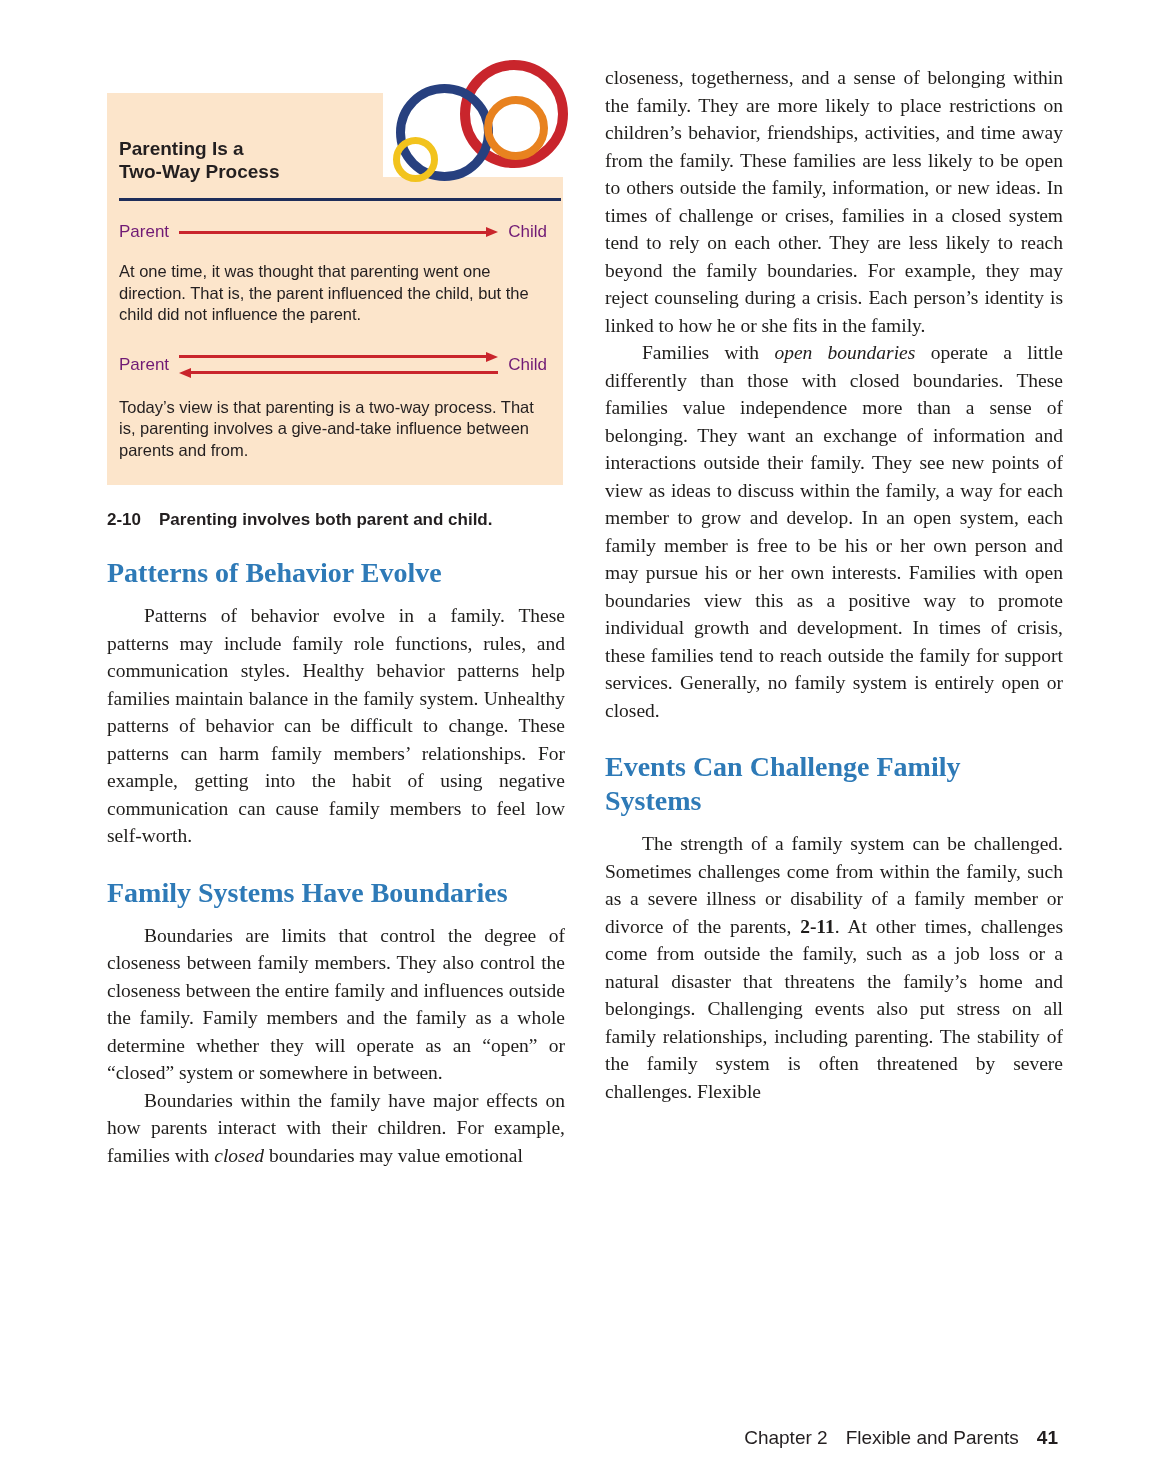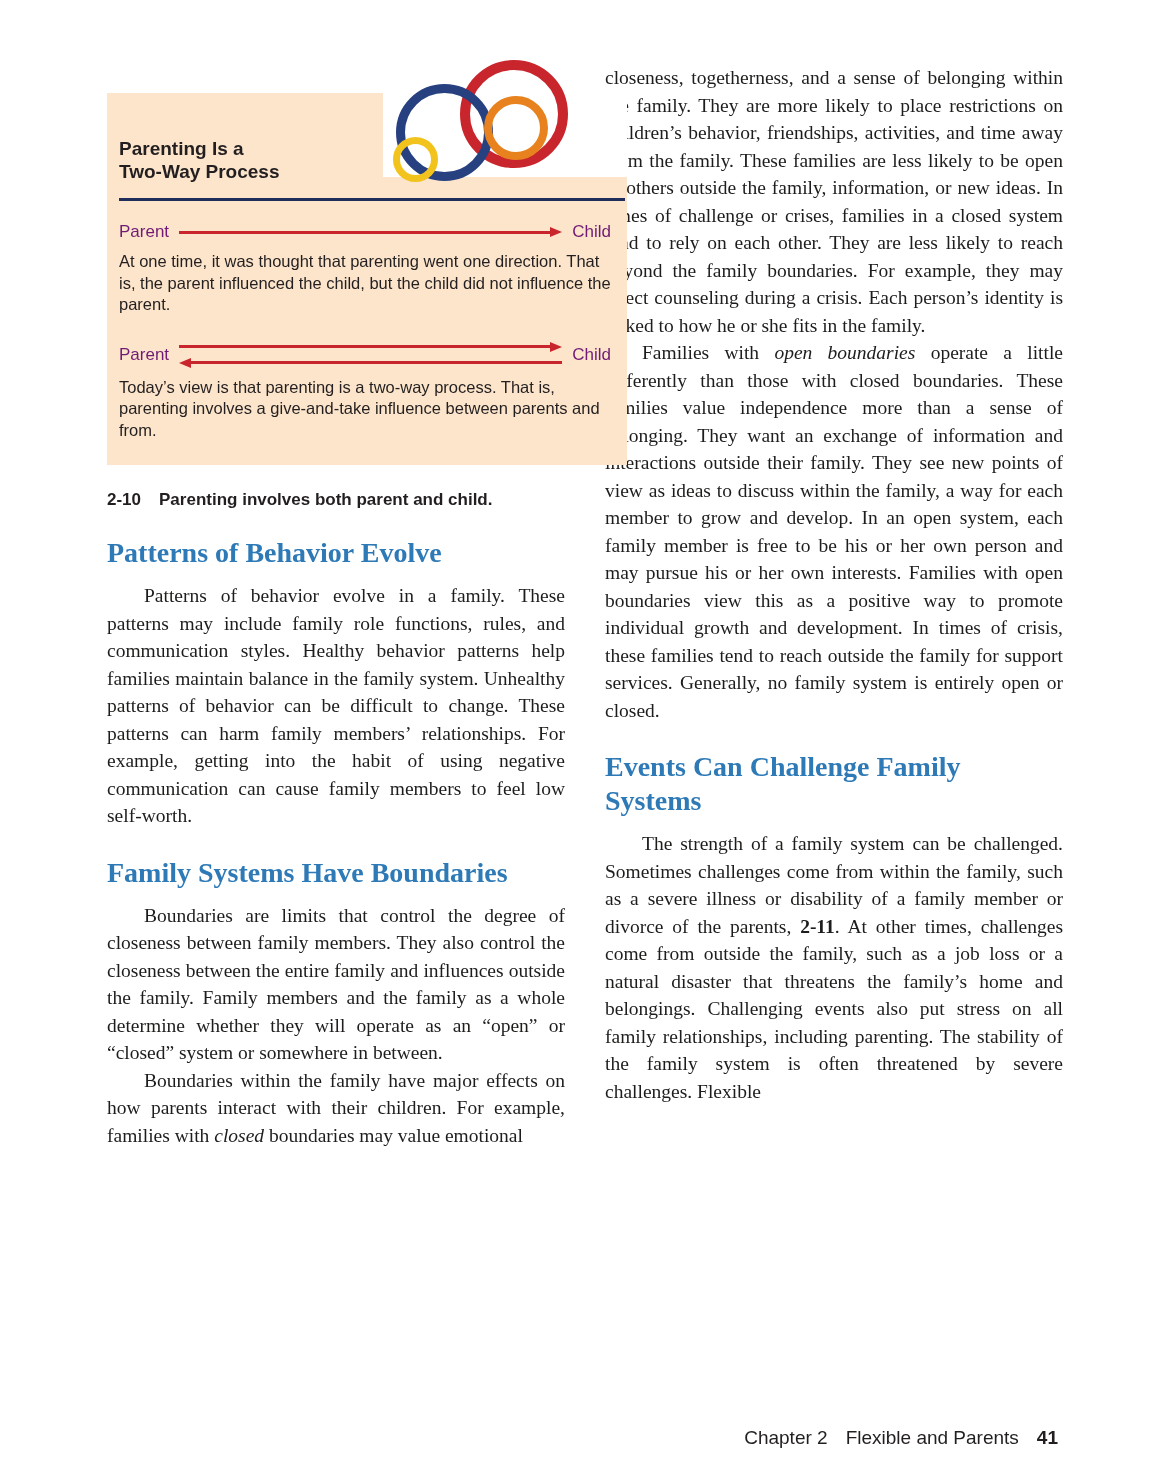--- a/index.html
+++ b/index.html
@@ -34,21 +34,21 @@
     color:var(--heading-blue);
     margin:26px 0 12px 0; max-width:430px;
   }
   .body-text b{ font-weight:bold;margin-top:12px; }
   .body-text em{ font-style:italic; }
 
   
   .figure{ position:relative; }
   .callout{
     position:relative; background:var(--box-peach);
-    width:520px; padding:44px 12px 24px 12px;
+    width:456px; padding:44px 12px 24px 12px;
   }
   .white-patch{
     position:absolute; left:276px; top:0; right:0; height:84px;
     background:#fff;
   }
   .circle{ position:absolute; border-radius:50%; background:transparent; }
   .c-red{    left:353px; top:-33px; width:108px; height:108px; border:10px solid var(--accent-red); }
   .c-blue{   left:289px; top:-9px;  width:97px;  height:97px;  border:9px  solid var(--circle-blue); }
   .c-orange{ left:377px; top:3px;   width:64px;  height:64px;  border:8px  solid var(--circle-orange); }
   .c-yellow{ left:286px; top:44px;  width:45px;  height:45px;  border:7px  solid var(--circle-yellow); }
@@ -75,21 +75,21 @@
   .head-r{ width:0; height:0; border-left:12px solid var(--accent-red);
            border-top:5px solid transparent; border-bottom:5px solid transparent; }
   .head-l{ width:0; height:0; border-right:12px solid var(--accent-red);
            border-top:5px solid transparent; border-bottom:5px solid transparent; }
   .arrow-stack{ flex:1; display:flex; flex-direction:column; gap:6px; margin:0 10px; }
   .arrow-stack .arrow{ margin:0; }
 
   .callout-text{
     font-family:"Liberation Sans", sans-serif;
     font-size:16.5px; line-height:21.5px; color:#231f20;
-    margin-top:9px; text-align:left;
+    margin-top:19px; text-align:left;
   }
   .caption{
     font-family:"Liberation Sans", sans-serif;
     font-weight:bold; font-size:17px; line-height:21px; color:#231f20;
     margin-top:24px;
   }
   .cap-num{ margin-right:18px; }
 
   
   .footer{

